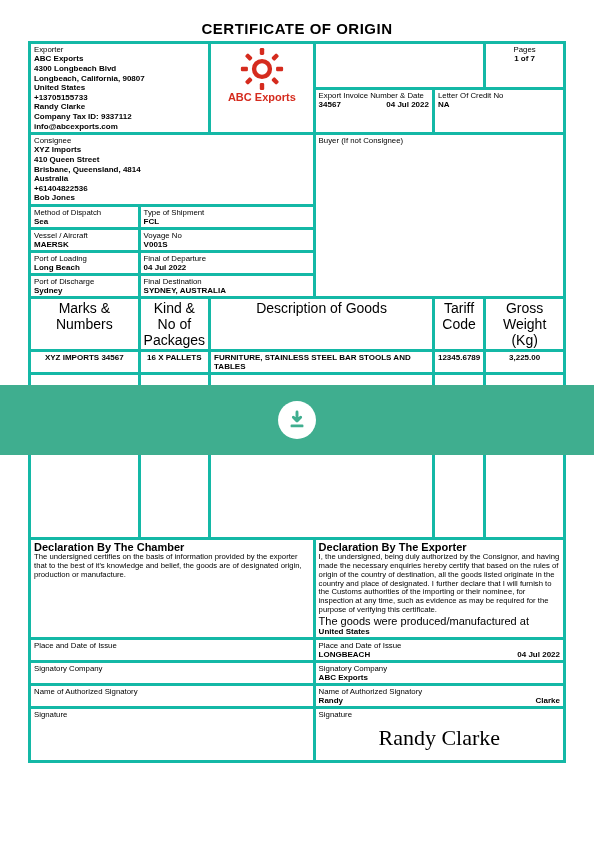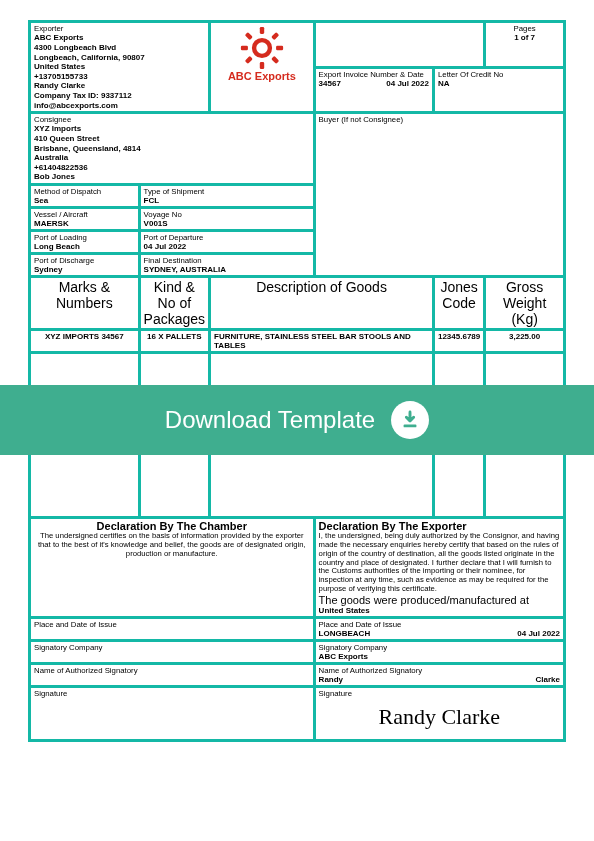--- a/index.html
+++ b/index.html
@@ -60,20 +60,21 @@
     background: #fff; display:flex; align-items:center; justify-content:center;
   }
   .right-align { text-align: right; }
   .two-col { display: flex; justify-content: space-between; }
   .sig-space td { height: 28px; }
 </style>
 </head>
 <body>
 
 <div class="page">
+  <div class="title">CERTIFICATE OF ORIGIN</div>
 
   <table class="doc">
 
     <tbody>
         <tr>
       <td colspan="2" rowspan="2" class="exp-block">
         <div class="lbl">Exporter</div>
         <div class="val">ABC Exports</div>
         <div class="val">4300 Longbeach Blvd</div>
         <div class="val">Longbeach, California, 90807</div>
@@ -153,59 +154,59 @@
         <div class="lbl">Voyage No</div>
         <div class="val">V001S</div>
       </td>
     </tr>
     <tr>
       <td>
         <div class="lbl">Port of Loading</div>
         <div class="val">Long Beach</div>
       </td>
       <td colspan="2">
-        <div class="lbl">Port of Departure</div>
+        <div class="lbl">Final of Departure</div>
         <div class="val">04 Jul 2022</div>
       </td>
     </tr>
     <tr>
       <td>
         <div class="lbl">Port of Discharge</div>
         <div class="val">Sydney</div>
       </td>
       <td colspan="2">
         <div class="lbl">Final Destination</div>
         <div class="val">SYDNEY, AUSTRALIA</div>
       </td>
     </tr>
 
     <tr class="goods-header">
       <th>Marks &amp; Numbers</th>
       <th>Kind &amp; No of Packages</th>
       <th colspan="2">Description of Goods</th>
-      <th>Jones Code</th>
+      <th>Tariff Code</th>
       <th>Gross Weight (Kg)</th>
     </tr>
     <tr class="goods-row">
       <td>XYZ IMPORTS 34567</td>
       <td>16 X PALLETS</td>
       <td colspan="2" style="text-align:left;">FURNITURE, STAINLESS STEEL BAR STOOLS AND TABLES</td>
       <td>12345.6789</td>
       <td class="right-align">3,225.00</td>
     </tr>
     <tr class="spacer-row">
       <td></td>
           <td></td>
           <td colspan="2"></td>
           <td></td>
           <td></td>
     </tr>
 
     <tr>
-      <td colspan="3" style="height:95px;text-align:center;">
+      <td colspan="3" style="height:95px;">
         <div class="decl-title">Declaration By The Chamber</div>
         <div class="decl-text">The undersigned certifies on the basis of information provided by the exporter that to the best of it's knowledge and belief, the goods are of designated origin, production or manufacture.</div>
       </td>
       <td colspan="3">
         <div class="decl-title">Declaration By The Exporter</div>
         <div class="decl-text">I, the undersigned, being duly authorized by the Consignor, and having made the necessary enquiries hereby certify that based on the rules of origin of the country of destination, all the goods listed originate in the country and place of designated. I further declare that I will furnish to the Customs authorities of the importing or their nominee, for inspection at any time, such as evidence as may be required for the purpose of verifying this certificate.</div>
         <div class="manuf">The goods were produced/manufactured at</div>
         <div class="val">United States</div>
       </td>
     </tr>
@@ -254,21 +255,20 @@
       <td colspan="3">
         <div class="lbl">Signature</div>
         <div class="sig-script">Randy Clarke</div>
       </td>
     </tr>
   </tbody>
     </table>
 </div>
 
 <div class="overlay">
-  <span class="overlay-text">Download Template</span>
   <span class="dl-icon">
     <svg width="22" height="22" viewBox="0 0 24 24">
       <path fill="#3fae8f" d="M12 3v10m0 0l-4-4m4 4l4-4" stroke="#3fae8f" stroke-width="3" stroke-linecap="round" stroke-linejoin="round"></path>
       <path d="M12 3v10l-4-4h8l-4 4z" fill="#3fae8f"></path>
       <rect x="5" y="17" width="14" height="3" rx="1" fill="#3fae8f"></rect>
       <path d="M12 4 L12 13 M8 9 L12 13 L16 9" stroke="#3fae8f" stroke-width="2.5" fill="none" stroke-linecap="round" stroke-linejoin="round"></path>
     </svg>
   </span>
 </div>
 

